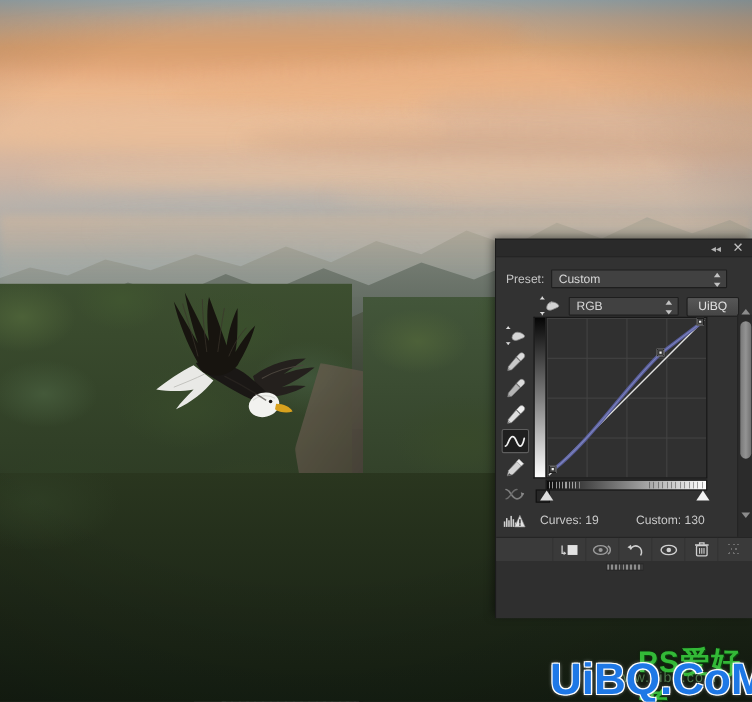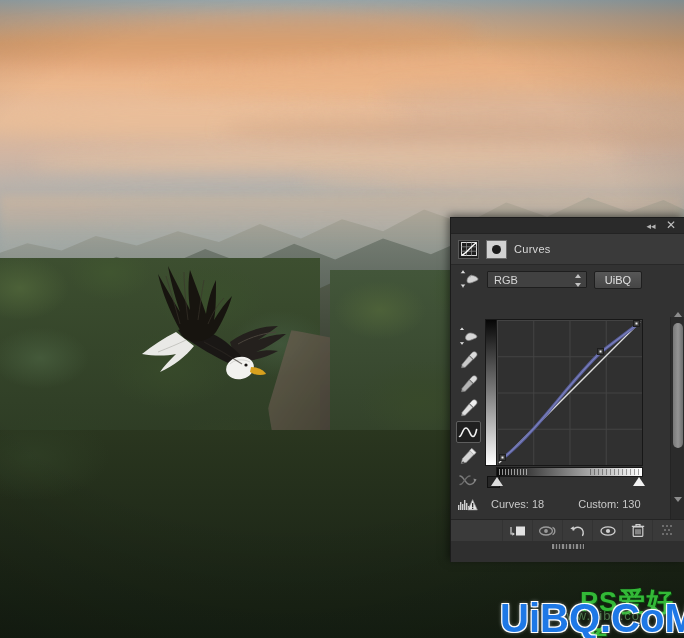--- a/index.html
+++ b/index.html
@@ -263,21 +263,21 @@
   }
   .select .spin .up, .select .spin .dn {
     position:absolute; left:0; width:0; height:0;
     border-left:3.5px solid transparent; border-right:3.5px solid transparent;
   }
   .select .spin .up { top:0; border-bottom:4px solid #c2c2c2; }
   .select .spin .dn { bottom:0; border-top:4px solid #c2c2c2; }
   #presetSelect { width:160px; }
 
   .chan-row {
-    display:flex; align-items:center; gap:7px; padding:3px 0 0 7px; height:26px;
+    display:flex; align-items:center; gap:7px; padding:3px 0 0 7px; height:26px;margin-left:30px;
   }
   #chanSelect { width:100px; }
   .auto-btn {
     height:18px; min-width:48px; background:linear-gradient(to bottom,#575757,#454545);
     border:1px solid #1f1f1f; border-radius:2px; color:#e0e0e0; font-size:11px;
     display:flex; align-items:center; justify-content:center; cursor:pointer;
   }
 
   
   .tools {
@@ -479,39 +479,33 @@
   <div class="wm-blue">UiBQ.CoM</div>
 
   <div id="panel">
 
     <div class="panel-titlebar">
       <div class="tb-collapse">◂◂</div>
       <div class="tb-close">✕</div>
     </div>
 
 
-    <div class="adj-header">
-      <div class="adj-ico">
-        <svg width="16" height="14" viewBox="0 0 16 14">
-          <rect x="0.5" y="0.5" width="15" height="13" fill="none" stroke="#dadada" stroke-width="1"></rect>
-          <line x1="5.5" y1="0.5" x2="5.5" y2="13.5" stroke="#8a8a8a" stroke-width=".8"></line>
-          <line x1="10.5" y1="0.5" x2="10.5" y2="13.5" stroke="#8a8a8a" stroke-width=".8"></line>
-          <line x1="0.5" y1="4.8" x2="15.5" y2="4.8" stroke="#8a8a8a" stroke-width=".8"></line>
-          <line x1="0.5" y1="9.2" x2="15.5" y2="9.2" stroke="#8a8a8a" stroke-width=".8"></line>
-          <path d="M1,13 C5,12 8,6 15,1" stroke="#ffffff" stroke-width="1.4" fill="none"></path>
-        </svg>
+
+    <div class="panel-body">
+
+      <div class="preset-row">
+        <div class="preset-label">Preset:</div>
+        <div class="select" id="presetSelect">
+          <span>Custom</span>
+          <span class="spin">
+            <span class="up"></span>
+              <span class="dn"></span>
+          </span>
+        </div>
       </div>
-      <div class="mask-thumb">
-          <span></span>
-        </div>
-      <div class="adj-title">Curves</div>
-    </div>
-
-    <div class="panel-body">
-
 
       <div class="chan-row">
         <div style="width:22px;height:20px;display:flex;align-items:center;justify-content:center;">
           <svg width="20" height="19" viewBox="0 0 20 19">
             <path d="M4,2 L4,0.5 M4,16 L4,17.5" stroke="#cfcfcf" stroke-width="1"></path>
             <path d="M1.6,3.2 L4,0.8 L6.4,3.2 Z" fill="#dcdcdc"></path>
             <path d="M1.6,14.6 L4,17 L6.4,14.6 Z" fill="#dcdcdc"></path>
             <path d="M8,11 C8,8 10,5.5 12.5,5.5 C15,5.5 17,6.5 18.5,8
                      C19.3,8.8 19,10 18,10.4 L13,12.5 C11,13.4 8,13.2 8,11 Z" fill="#d3d3d3" stroke="#8c8c8c" stroke-width=".7"></path>
             <path d="M11,7.5 C11,6 12,5 13,5.2" stroke="#9a9a9a" stroke-width=".7" fill="none"></path>
@@ -629,21 +623,21 @@
         <div class="sliders">
           <div class="sl-box"></div>
           <div class="sl black"></div>
           <div class="sl white"></div>
         </div>
       </div>
 
       <div class="io-row">
         <div>
           <span>Curves:</span>
-          <span>18</span>
+          <span>19</span>
         </div>
         <div>
           <span>Custom:</span>
           <span>130</span>
         </div>
       </div>
 
       <div class="scroll-col">
         <div class="scroll-up">
             <div class="a"></div>

